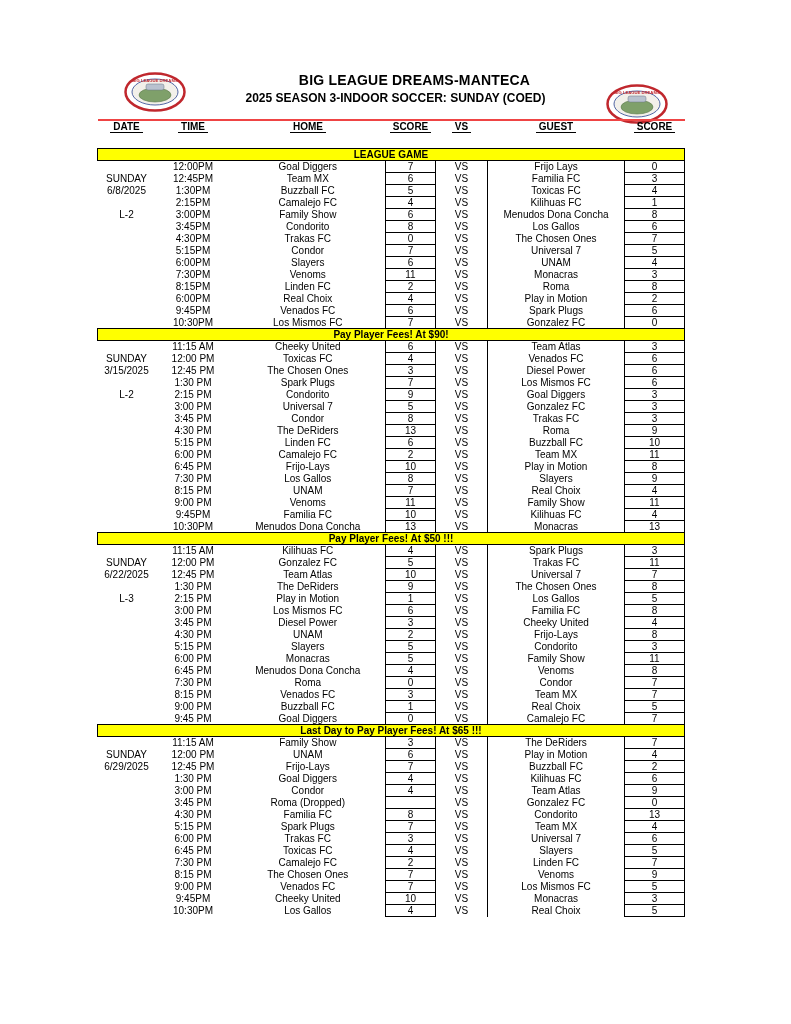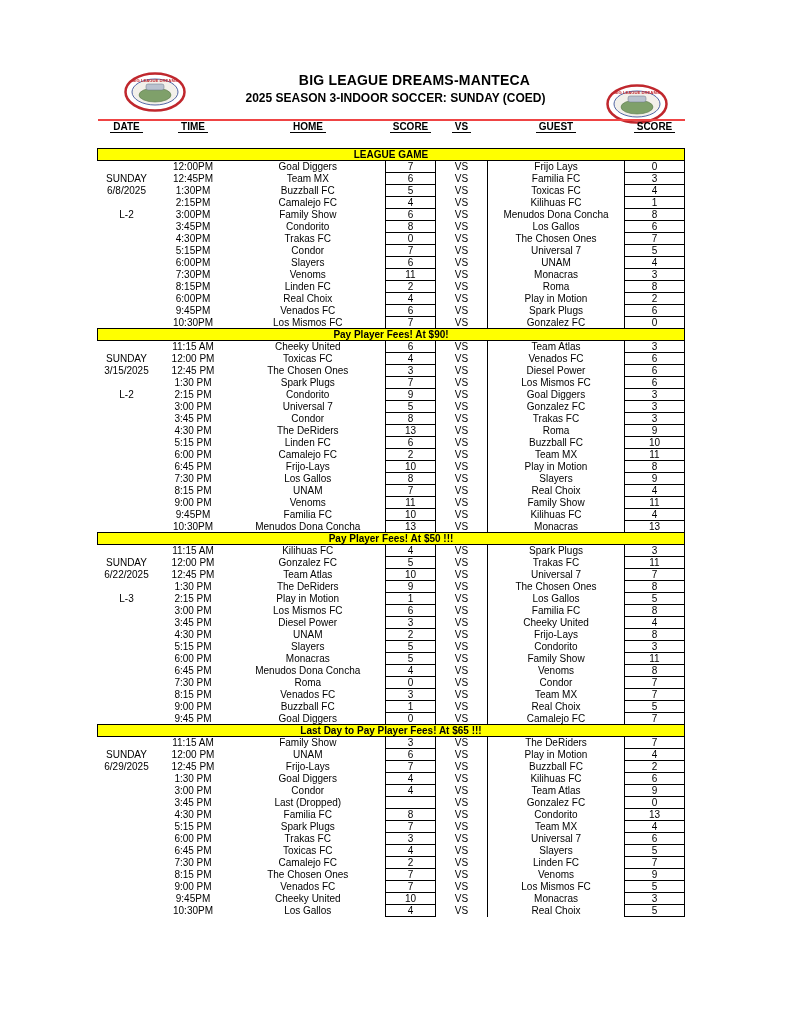--- a/index.html
+++ b/index.html
@@ -553,21 +553,21 @@
         <td>3:00 PM</td>
         <td>Condor</td>
         <td class="score">4</td>
         <td class="vs">VS</td>
         <td>Team Atlas</td>
         <td class="score">9</td>
       </tr>
       <tr>
         <td class="datec"></td>
         <td>3:45 PM</td>
-        <td>Last (Dropped)</td>
+        <td>Roma (Dropped)</td>
         <td class="score"></td>
         <td class="vs">VS</td>
         <td>Gonzalez FC</td>
         <td class="score">0</td>
       </tr>
       <tr>
         <td class="datec"></td>
         <td>4:30 PM</td>
         <td>Familia FC</td>
         <td class="score">8</td>

